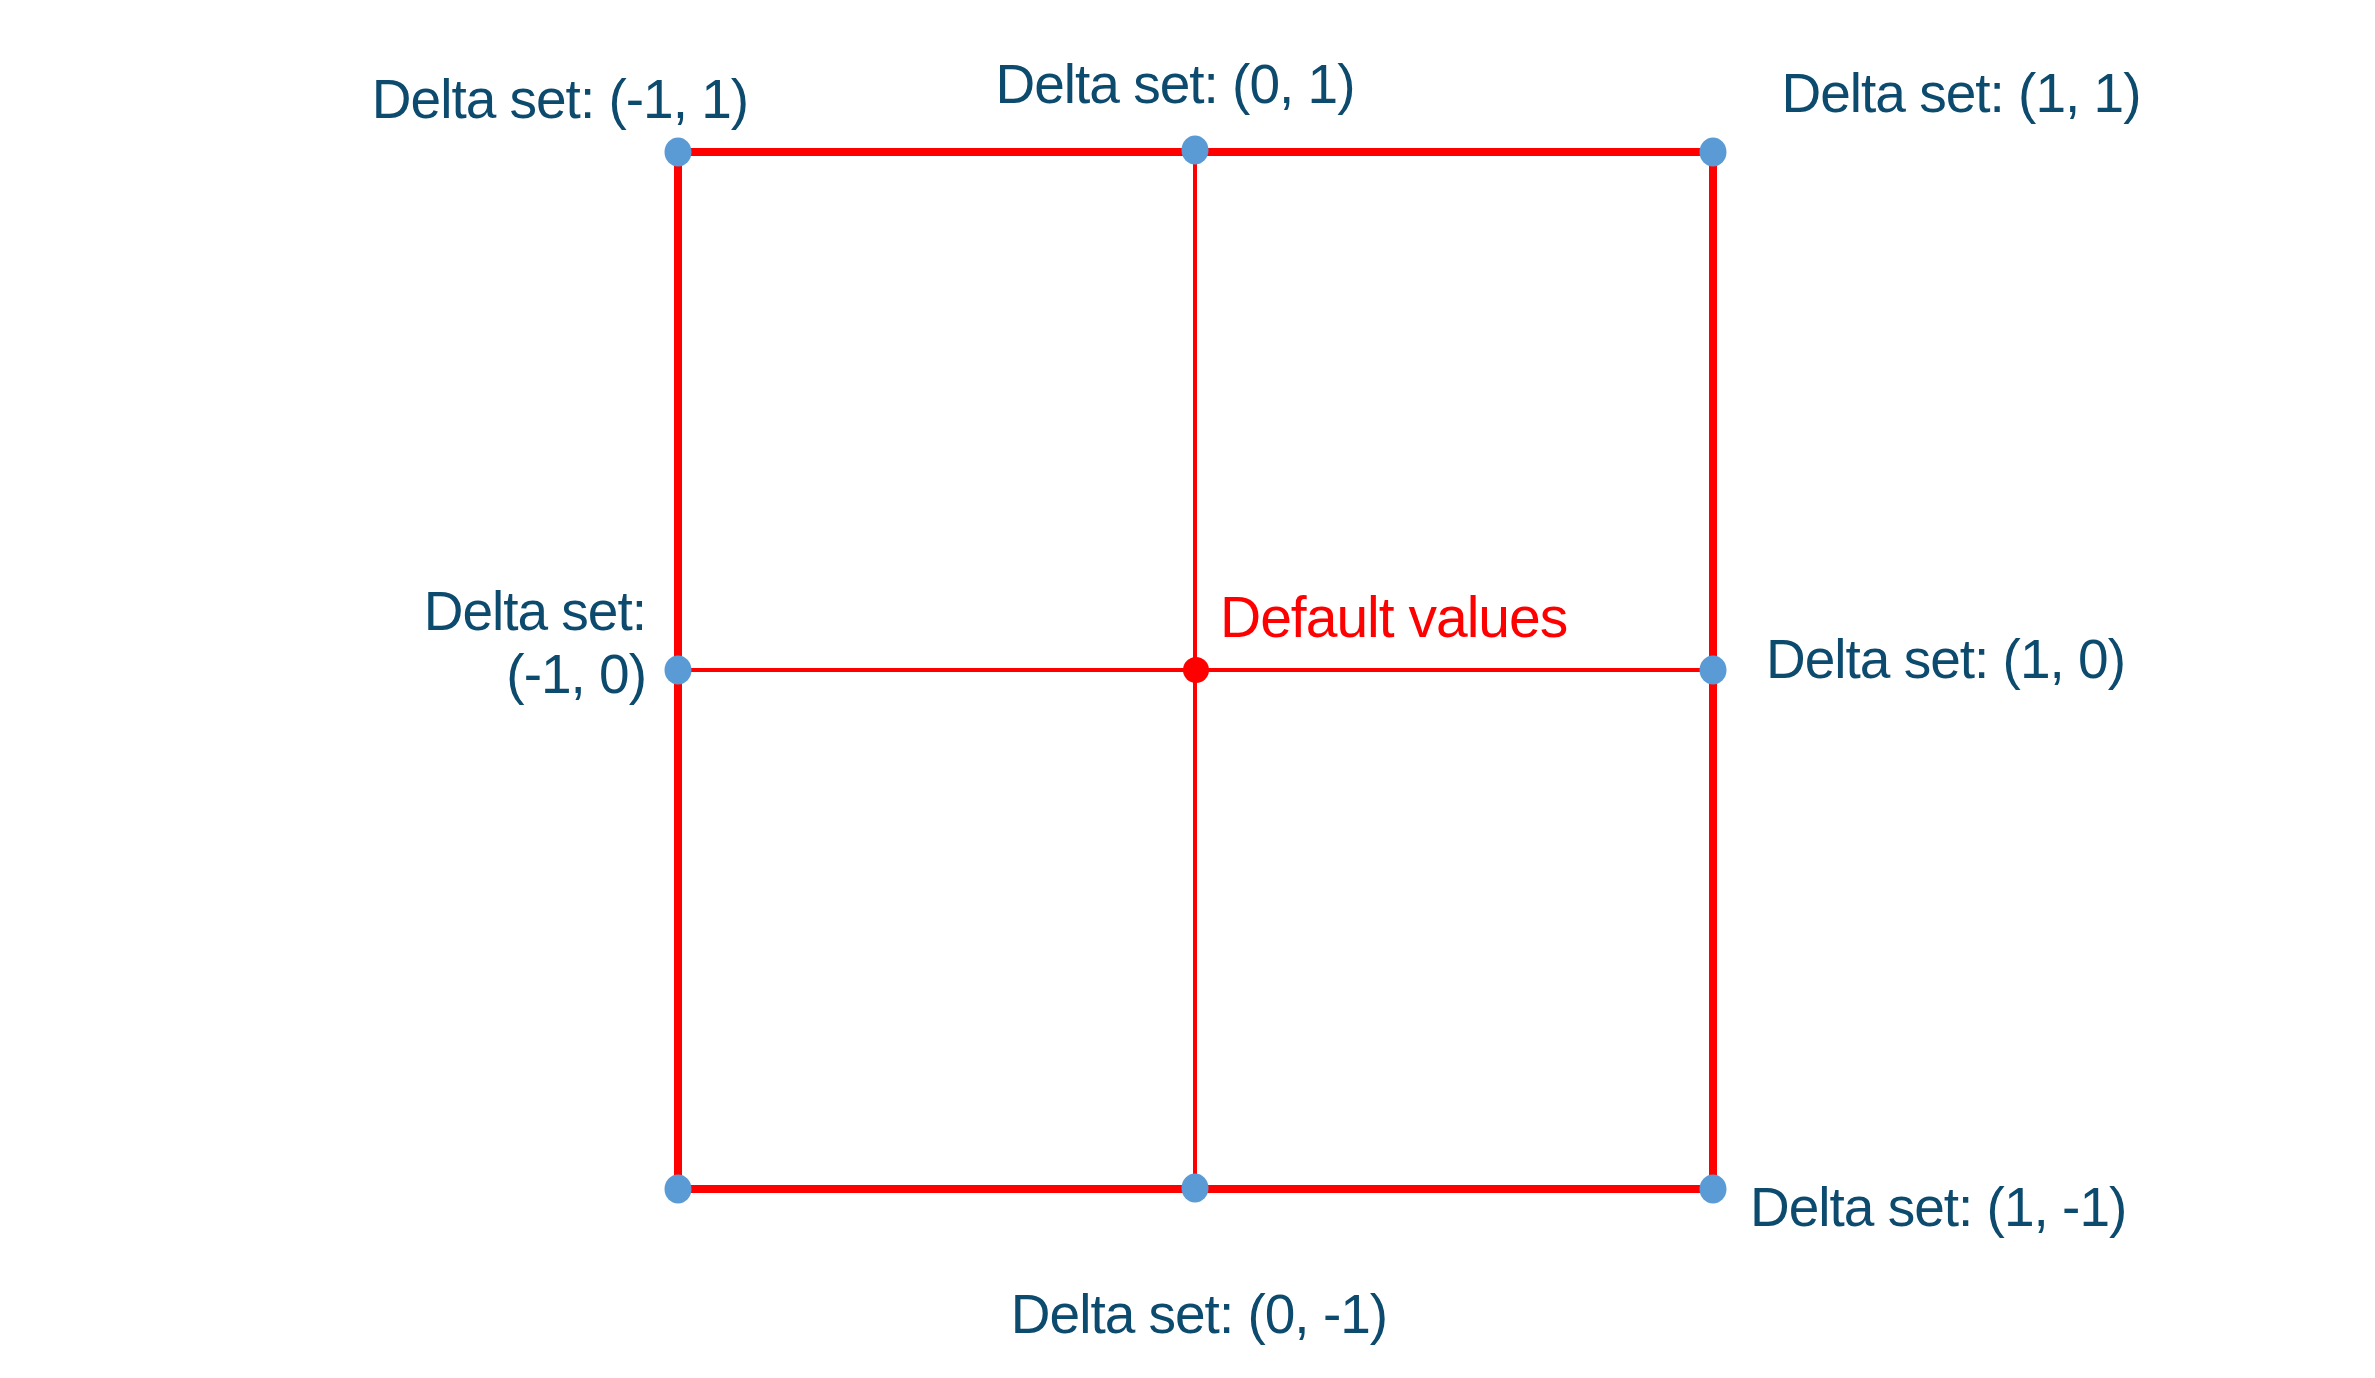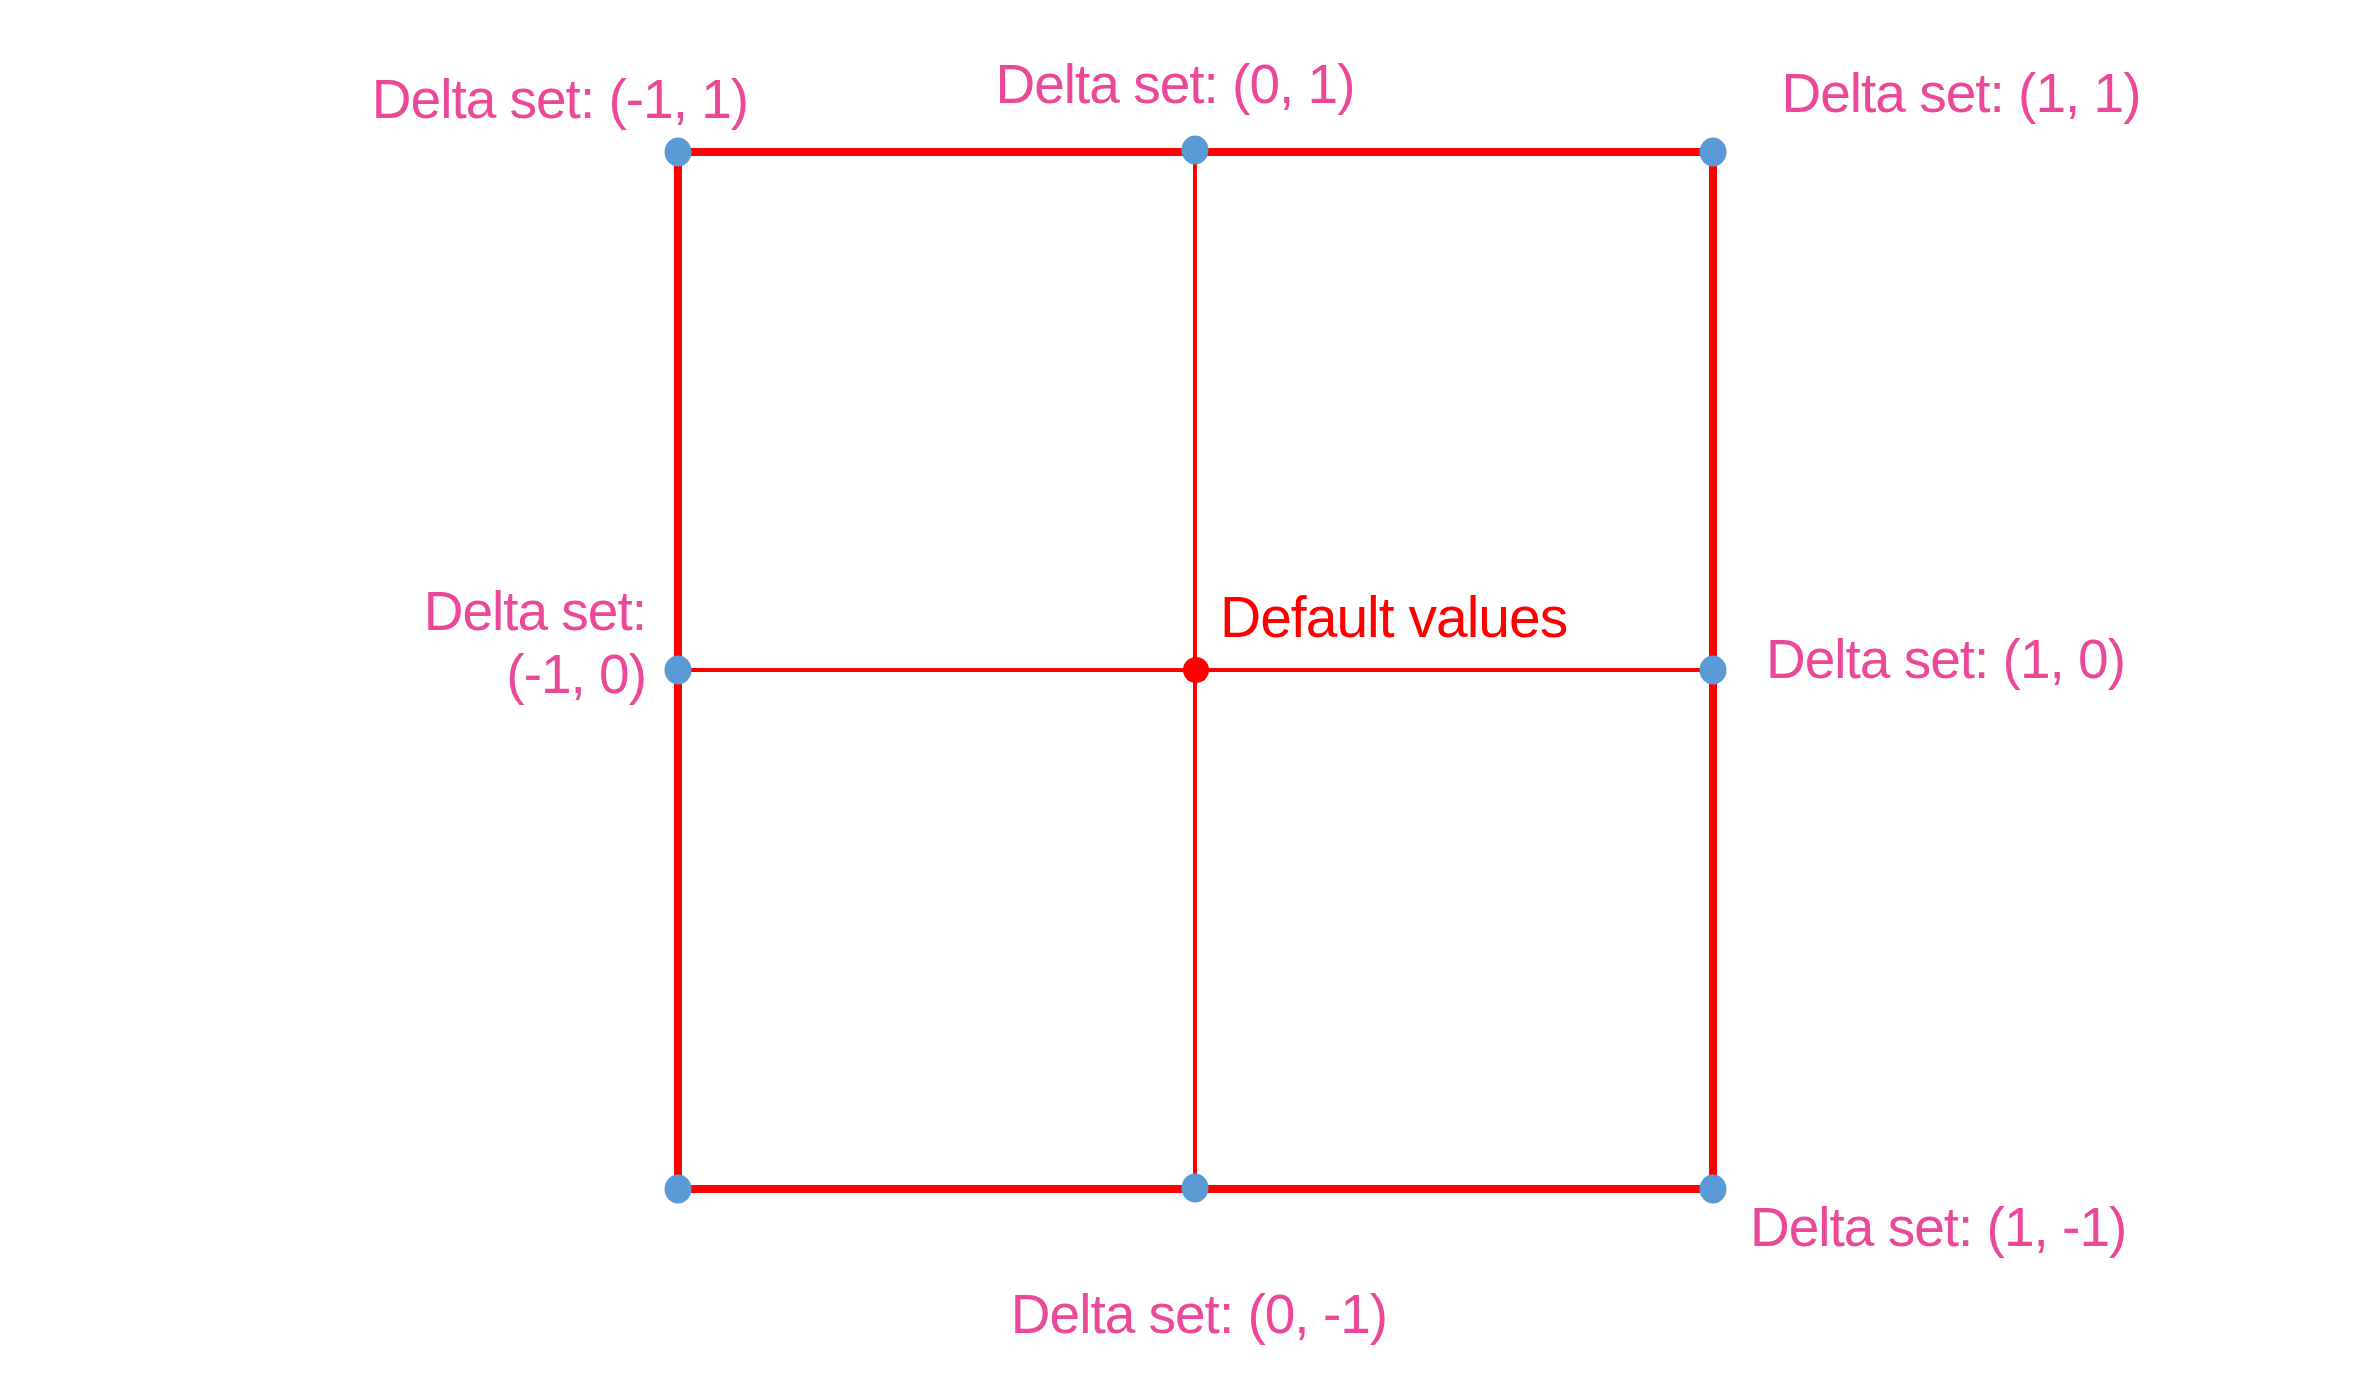--- a/index.html
+++ b/index.html
@@ -48,21 +48,21 @@
     width: 27px;
     height: 29px;
     border-radius: 50%;
     transform: translate(-50%, -50%);
   }
   .dot.blue { background: #5b9bd5; }
   .dot.red  { background: #ff0000; width: 26px; height: 26px; }
   
   .lbl {
     position: absolute;
-    color: #ec4899;
+    color: #0c4a6e;
     font-size: 55px;
     line-height: 1.15;
     white-space: nowrap;
     letter-spacing: -1px;
   }
   .lbl.centered { transform: translate(-50%, -50%); text-align: center; }
   .lbl.vcentered { transform: translate(0, -50%); }
   .lbl.right-block { text-align: right; }
   .lbl-red {
     position: absolute;
@@ -102,17 +102,17 @@
   <div class="lbl right-block" style="right:1729px; top:580px;">
     <div>Delta set:</div>
     <div>(-1, 0)</div>
   </div>
 
   <div class="lbl vcentered" style="left:1766px; top:660px;">Delta set: (1, 0)</div>
 
 
   <div class="lbl centered" style="left:1199px; top:1315px;">Delta set: (0, -1)</div>
 
-  <div class="lbl vcentered" style="left:1750px; top:1208px;margin-top:20px;">Delta set: (1, -1)</div>
+  <div class="lbl vcentered" style="left:1750px; top:1208px;">Delta set: (1, -1)</div>
 
   <div class="lbl-red" style="left:1220px; top:617px;">Default values</div>
 
 </div>
 
 </body></html>

